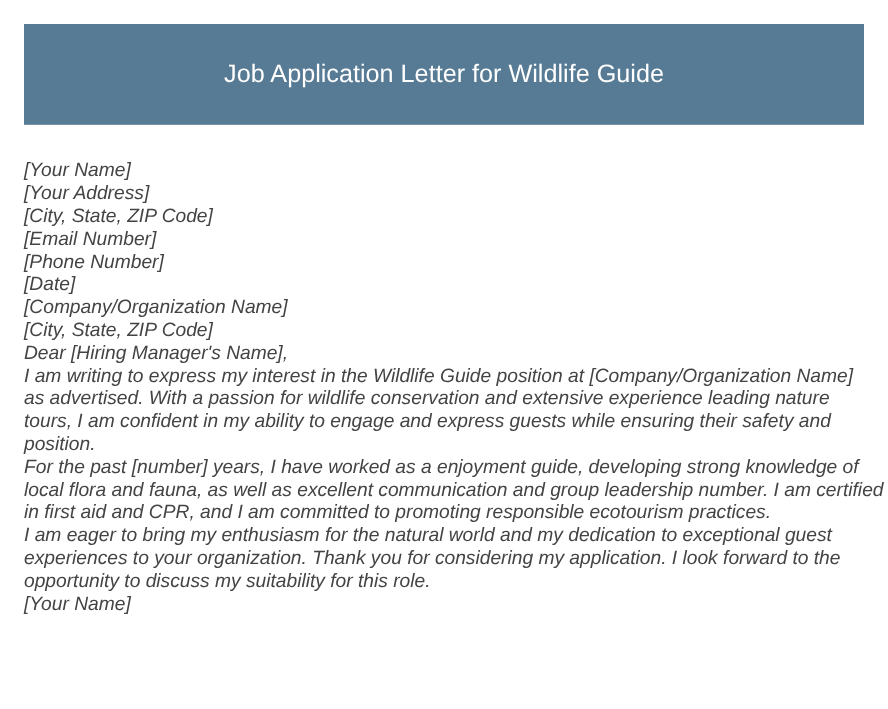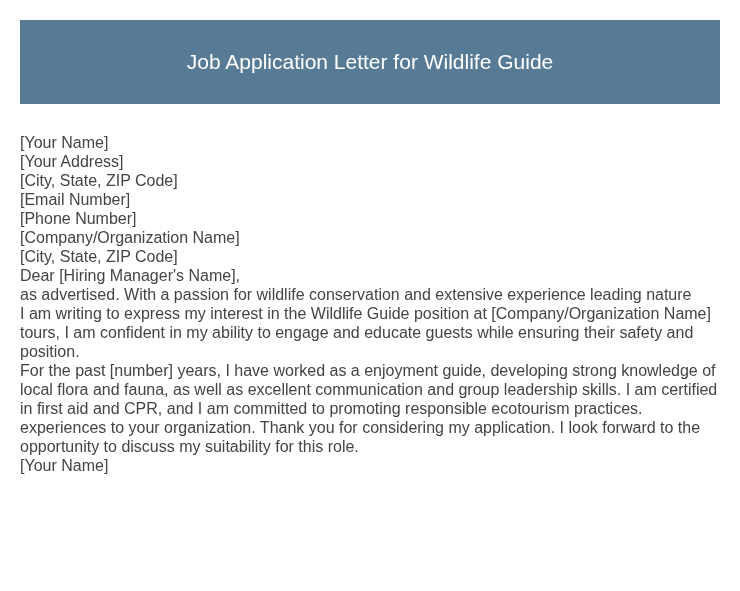--- a/index.html
+++ b/index.html
@@ -38,58 +38,61 @@
       top: 133px;
       width: 700px;
       color: #444444;
       font-size: 16px;
       line-height: 19px;
     }
     .letter .line {
       display: block;
       margin: 0;
       white-space: nowrap;
+      font-style: italic;
     }
     .letter p {
       margin: 0;
     }
   </style>
 </head>
 <body>
 
 <div class="header">
   <h1 class="header-title">Job Application Letter for Wildlife Guide</h1>
 </div>
 
 <div class="letter">
   <div>
     <span class="line">[Your Name]</span>
     <span class="line">[Your Address]</span>
     <span class="line">[City, State, ZIP Code]</span>
     <span class="line">[Email Number]</span>
     <span class="line">[Phone Number]</span>
+    <span class="line">[Date]</span>
   </div>
   <div>
     <span class="line">[Company/Organization Name]</span>
     <span class="line">[City, State, ZIP Code]</span>
   </div>
   <span class="line">Dear [Hiring Manager's Name],</span>
 
   <p>
+    <span class="line">I am writing to express my interest in the Wildlife Guide position at [Company/Organization Name]</span>
     <span class="line">as advertised. With a passion for wildlife conservation and extensive experience leading nature</span>
-    <span class="line">I am writing to express my interest in the Wildlife Guide position at [Company/Organization Name]</span>
-    <span class="line">tours, I am confident in my ability to engage and educate guests while ensuring their safety and</span>
+    <span class="line">tours, I am confident in my ability to engage and express guests while ensuring their safety and</span>
     <span class="line">position.</span>
   </p>
 
   <p>
     <span class="line">For the past [number] years, I have worked as a enjoyment guide, developing strong knowledge of</span>
-    <span class="line">local flora and fauna, as well as excellent communication and group leadership skills. I am certified</span>
+    <span class="line">local flora and fauna, as well as excellent communication and group leadership number. I am certified</span>
     <span class="line">in first aid and CPR, and I am committed to promoting responsible ecotourism practices.</span>
   </p>
 
   <p>
+    <span class="line">I am eager to bring my enthusiasm for the natural world and my dedication to exceptional guest</span>
     <span class="line">experiences to your organization. Thank you for considering my application. I look forward to the</span>
     <span class="line">opportunity to discuss my suitability for this role.</span>
   </p>
 
   <span class="line">[Your Name]</span>
 </div>
 
 </body></html>

